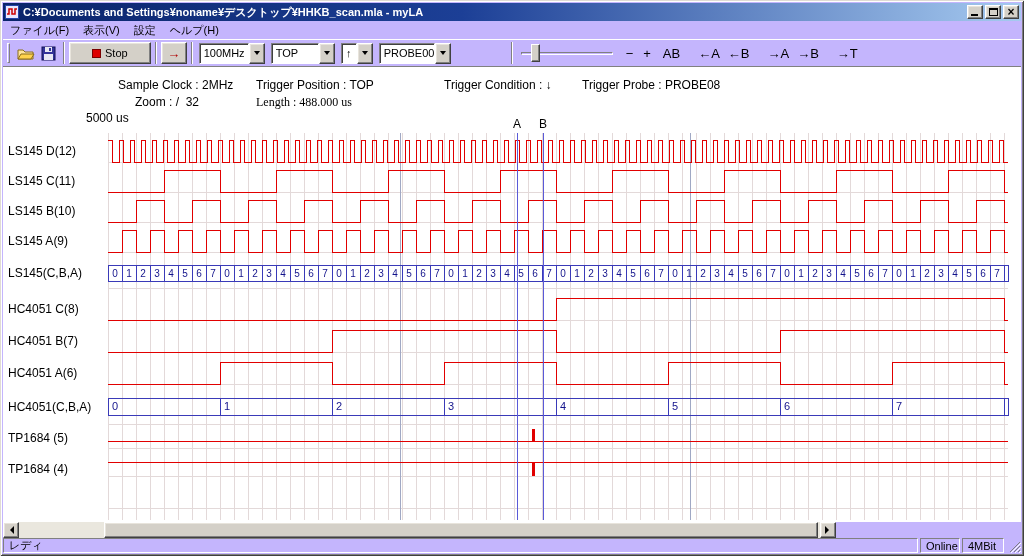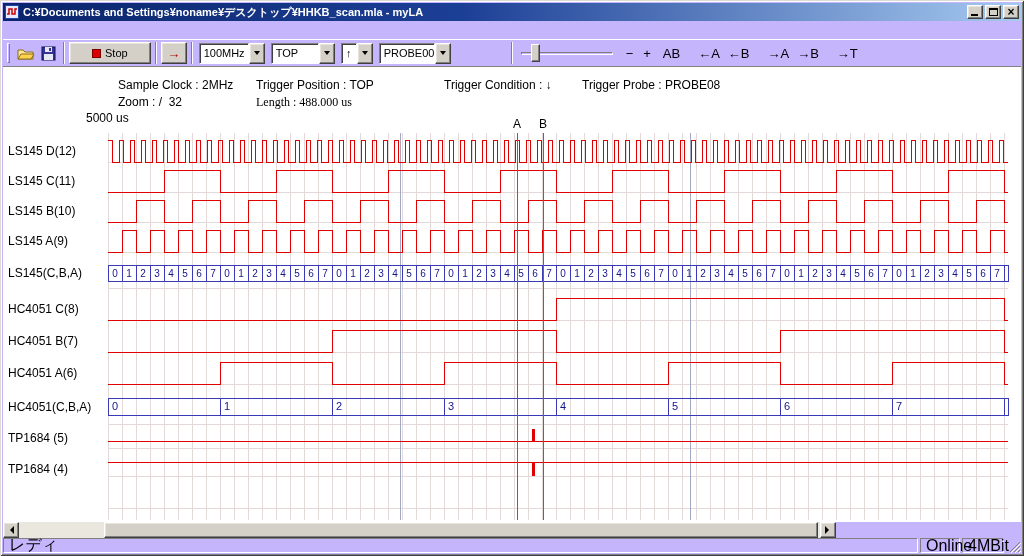--- a/index.html
+++ b/index.html
@@ -59,21 +59,21 @@
   #wave-svg{position:absolute;left:0;top:0;pointer-events:none;shape-rendering:crispEdges;}
   #wave-svg text{font-family:"Liberation Sans",sans-serif;shape-rendering:auto;}
   
   .hscroll{position:absolute;left:3px;top:522px;width:833px;height:16px;background:#eae7de;}
   .sb-btn{position:absolute;top:0;width:16px;height:16px;background:#d4d0c8;}
   .sb-thumb{position:absolute;left:101px;top:0;width:714px;height:16px;background:#d4d0c8;}
   .tri-left{width:0;height:0;border:4px solid transparent;border-right:4px solid #000;margin-left:-2px;}
   .tri-right{width:0;height:0;border:4px solid transparent;border-left:4px solid #000;margin-right:-2px;}
   
   .statusbar{position:absolute;left:3px;top:538px;width:1018px;height:15px;display:flex;align-items:stretch;gap:2px;}
-  .panel{border:1px solid;border-color:#808080 #fff #fff #808080;display:flex;align-items:center;padding:0 5px;font-size:16px;}
+  .panel{border:1px solid;border-color:#808080 #fff #fff #808080;display:flex;align-items:center;padding:0 5px;font-size:11px;}
   .panel-ready{flex:1;}
   .grip{width:15px;display:flex;align-items:flex-end;justify-content:flex-end;}
 </style>
 </head>
 <body>
 
 <div id="window">
 
   <div class="titlebar">
     <svg width="14" height="14">
@@ -86,20 +86,26 @@
         <span class="min-glyph"></span>
       </div>
     <div class="tbtn">
         <span class="max-glyph"></span>
       </div>
     <div class="tbtn">
         <span class="close-glyph">×</span>
       </div>
   </div>
 
+  <div class="menubar">
+    <div class="menu-item">ファイル(F)</div>
+    <div class="menu-item">表示(V)</div>
+    <div class="menu-item">設定</div>
+    <div class="menu-item">ヘルプ(H)</div>
+  </div>
 
   <div class="toolbar">
     <div class="tb-grip"></div>
 
     <div class="tb-flat">
       <svg width="18" height="15">
         <path d="M1,4 h5 l2,2 h8 v7 h-15 z" fill="#ffe49c" stroke="#8a6d1a"></path>
         <path d="M1,13 l3,-5 h13 l-3,5 z" fill="#ffd24d" stroke="#8a6d1a"></path>
       </svg>
     </div>
@@ -168,21 +174,21 @@
     <div class="tb-flat tb-txt" style="margin-left:2px;">→B</div>
     <div class="tb-flat tb-txt" style="margin-left:12px;">→T</div>
   </div>
 
   <div class="client-bg"></div>
 
   <div class="info-text" style="left:118px;top:78px;">Sample Clock : 2MHz</div>
   <div class="info-text" style="left:256px;top:78px;">Trigger Position : TOP</div>
   <div class="info-text" style="left:444px;top:78px;">Trigger Condition : ↓</div>
   <div class="info-text" style="left:582px;top:78px;">Trigger Probe : PROBE08</div>
-  <div class="info-text" style="left:118px;top:95px;">Zoom : /  32</div>
+  <div class="info-text" style="left:135px;top:95px;">Zoom : /  32</div>
   <div class="info-text" style="left:256px;top:95px;font-family:Liberation Serif, serif;">Length : 488.000 us</div>
   <div class="info-text" style="left:86px;top:111px;">5000 us</div>
 
   <div class="marker-label" style="left:511px;">A</div>
   <div class="marker-label" style="left:537px;">B</div>
 
   <div>
     <div class="ch-label" style="top:144px;">LS145 D(12)</div>
     <div class="ch-label" style="top:174px;">LS145 C(11)</div>
     <div class="ch-label" style="top:204px;">LS145 B(10)</div>

